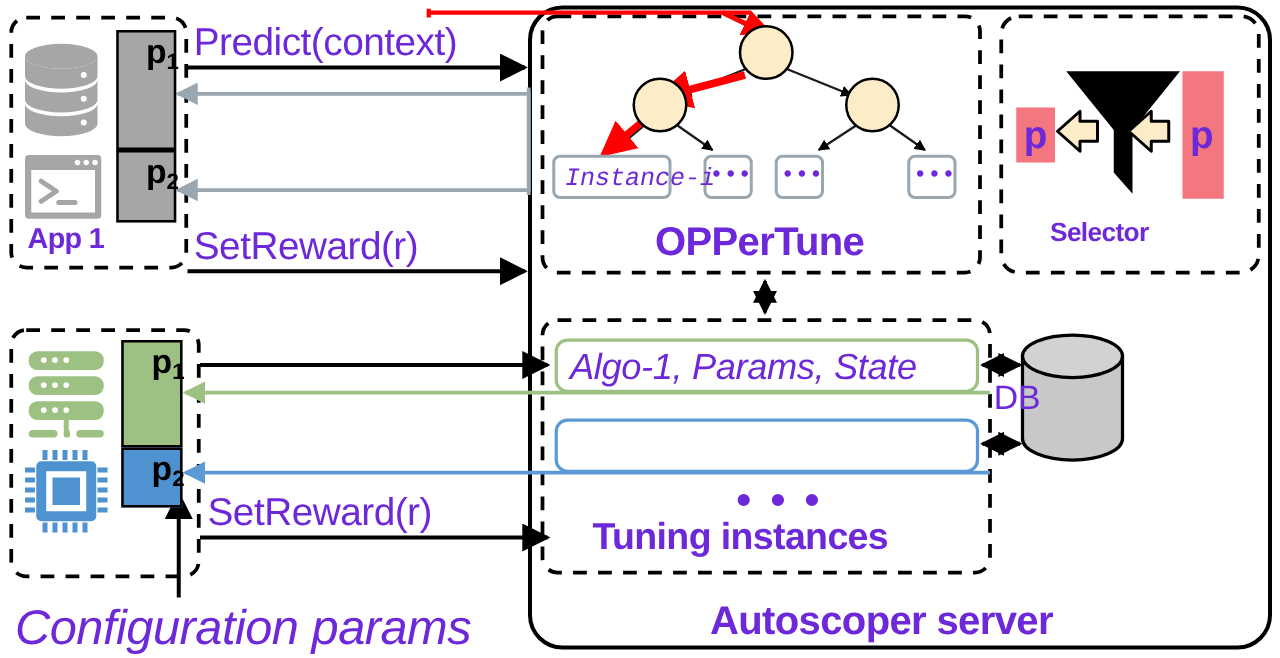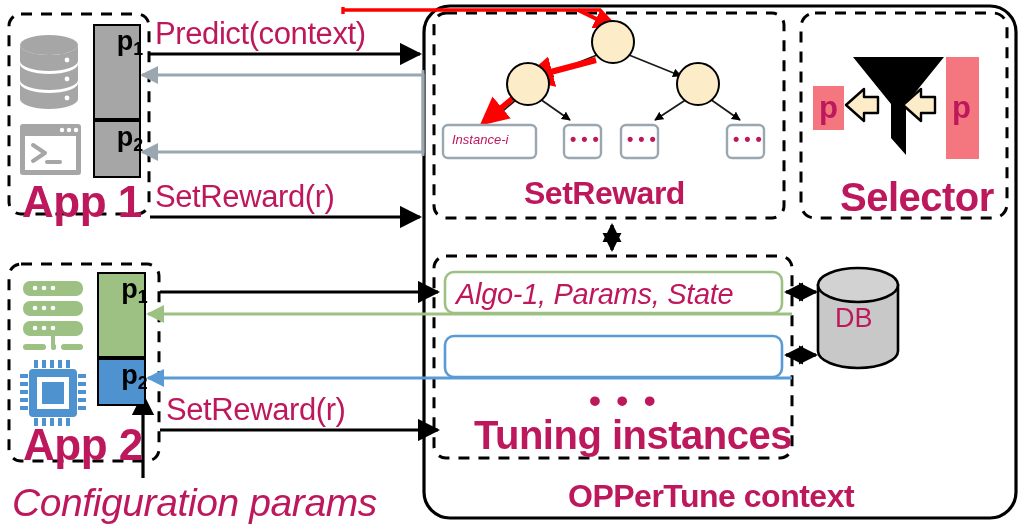--- a/index.html
+++ b/index.html
@@ -1,24 +1,24 @@
 <!DOCTYPE html>
 <html><head>
 <meta charset="utf-8">
 <style>
   html,body{margin:0;padding:0;background:#ffffff;}
   body{font-family:"Liberation Sans", sans-serif;}
   #stage{position:relative;width:1024px;height:526px;background:#fff;overflow:hidden;}
   svg#layer{position:absolute;left:0;top:0;width:1024px;height:526px;}
 
-  .lbl{position:absolute;white-space:nowrap;color:#be185d;}
+  .lbl{position:absolute;white-space:nowrap;color:#6d28d9;}
   .lbl-msg{font-family:"Liberation Sans", sans-serif;font-size:31px;font-weight:400;letter-spacing:-0.4px;}
-  .lbl-bold{font-family:"Liberation Sans", sans-serif;font-weight:bold;font-size:44px;letter-spacing:-0.5px;}
+  .lbl-bold{font-family:"Liberation Sans", sans-serif;font-weight:bold;font-size:23px;letter-spacing:-0.5px;}
   .lbl-ital{font-family:"Liberation Sans", sans-serif;font-style:italic;font-size:39px;letter-spacing:-0.4px;}
-  .lbl-ital-sm{font-family:Liberation Sans, sans-serif;font-style:italic;font-size:13px;}
+  .lbl-ital-sm{font-family:Liberation Mono, monospace;font-style:italic;font-size:20px;}
   .lbl-ital-md{font-family:"Liberation Sans", sans-serif;font-style:italic;font-size:29px;letter-spacing:-0.3px;}
   .lbl-db{font-family:"Liberation Sans", sans-serif;font-size:27px;}
   .lbl-p{font-family:"Liberation Sans", sans-serif;font-weight:bold;font-size:27px;}
   .lbl-psel{font-family:"Liberation Sans", sans-serif;font-weight:bold;font-size:31px;}
   .lbl-dots{font-family:"Liberation Sans", sans-serif;font-weight:bold;font-size:34px;letter-spacing:3px;}
 
   
   .pcell{position:absolute;box-sizing:border-box;border:2px solid #000;display:flex;align-items:flex-start;justify-content:center;padding-left:26px;}
   .sub{font-size:0.66em;vertical-align:-0.28em;font-weight:bold;}
 </style>
@@ -196,36 +196,35 @@
   </div>
   <div class="pcell" style="left: 97px; top: 358px; width: 49px; height: 48px; background: rgb(78, 146, 208);">
     <span class="lbl-p"><span>p</span><span class="sub">2</span></span>
   </div>
 
   <div class="lbl lbl-msg" style="left:155px;top:16px;">Predict(context)</div>
   <div class="lbl lbl-msg" style="left:155px;top:179px;">SetReward(r)</div>
   <div class="lbl lbl-bold" style="left:22px;top:177px;">App 1</div>
 
   <div class="lbl lbl-msg" style="left:166px;top:392px;">SetReward(r)</div>
-  <div class="lbl lbl-bold" style="left:23px;top:420px;">App 2</div>
 
   <div class="lbl lbl-ital" style="left:12px;top:481px;">Configuration params</div>
 
   <div class="lbl lbl-ital-sm" style="left:452px;top:132px;">Instance-i</div>
   <div class="lbl" style="left:570px;top:129px;font-size:18px;font-weight:bold;letter-spacing:0px;">• • •</div>
   <div class="lbl" style="left:627px;top:129px;font-size:18px;font-weight:bold;letter-spacing:0px;">• • •</div>
   <div class="lbl" style="left:733px;top:129px;font-size:18px;font-weight:bold;letter-spacing:0px;">• • •</div>
 
-  <div class="lbl lbl-bold" style="left:524px;top:175px;font-size:32px;">SetReward</div>
+  <div class="lbl lbl-bold" style="left:524px;top:175px;font-size:32px;">OPPerTune</div>
 
   <div class="lbl lbl-psel" style="left:819px;top:90px;">p</div>
   <div class="lbl lbl-psel" style="left:952px;top:90px;">p</div>
-  <div class="lbl lbl-bold" style="left:840px;top:175px;font-size:40px;">Selector</div>
+  <div class="lbl lbl-bold" style="left:840px;top:175px;font-size:21px;">Selector</div>
 
   <div class="lbl lbl-ital-md" style="left:456px;top:278px;">Algo-1, Params, State</div>
   <div class="lbl lbl-dots" style="left:589px;top:381px;">• • •</div>
-  <div class="lbl lbl-bold" style="left:474px;top:413px;font-size:40px;">Tuning instances</div>
-
-  <div class="lbl lbl-db" style="left:835px;top:303px;text-align:right;">DB</div>
-
-  <div class="lbl lbl-bold" style="left:568px;top:478px;font-size:32px;">OPPerTune context</div>
+  <div class="lbl lbl-bold" style="left:474px;top:413px;font-size:30px;">Tuning instances</div>
+
+  <div class="lbl lbl-db" style="left:795px;top:303px;text-align:right;">DB</div>
+
+  <div class="lbl lbl-bold" style="left:568px;top:478px;font-size:32px;">Autoscoper server</div>
 
 </div>
 
 </body></html>

